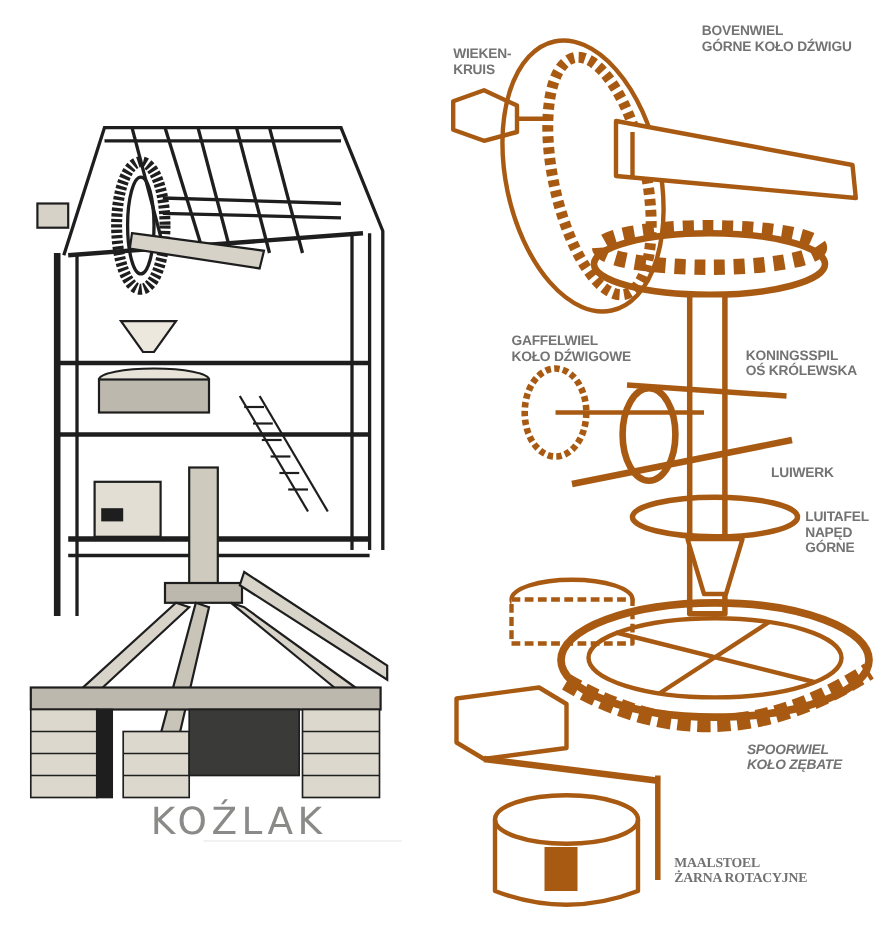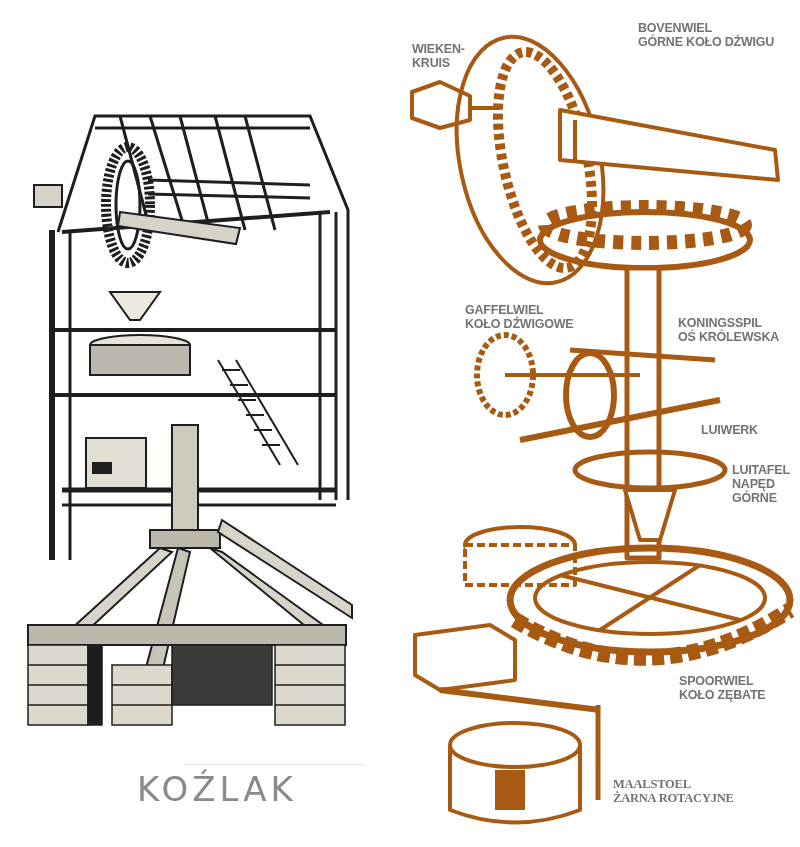--- a/index.html
+++ b/index.html
@@ -2,21 +2,21 @@
 <html><head>
 <meta charset="utf-8">
 <style>
   html, body { margin: 0; padding: 0; background: #ffffff; }
   body { width: 800px; height: 847px; position: relative; overflow: hidden; font-family: "Liberation Sans", sans-serif; }
   .panel { position: absolute; }
   #left-panel { left: 0; top: 0; width: 400px; height: 847px; }
   #right-panel { left: 400px; top: 0; width: 400px; height: 847px; }
   svg { position: absolute; left: 0; top: 0; }
   .label { position: absolute; font-weight: bold; font-size: 12.5px; line-height: 14px; color: #737373; letter-spacing: -0.2px; white-space: nowrap; }
-  .caption { position: absolute; left: 137px; top: 727px; font-size: 34px; letter-spacing: 4px; color: #8a8a88; font-family: "DejaVu Sans", sans-serif; font-weight: normal; margin-top: 42px; }
+  .caption { position: absolute; left: 137px; top: 727px; font-size: 34px; letter-spacing: 4px; color: #8a8a88; font-family: "DejaVu Sans", sans-serif; font-weight: normal; }
   .caption-rule { position: absolute; left: 185px; top: 764px; width: 180px; height: 1px; background: #e8e8e8; }
 </style>
 </head>
 <body>
 
 <div class="panel" id="left-panel">
   <svg width="400" height="847" viewBox="0 0 400 847">
     <g stroke="#1e1e1e" fill="none" stroke-width="3">
 
       <polyline points="58,232 95,116 310,116 348,210 348,500"></polyline>
@@ -164,21 +164,21 @@
     <div>KOŁO DŹWIGOWE</div>
   </div>
   <div class="label" style="left:285px; top:423px;margin-left:16px;">
     <div>LUIWERK</div>
   </div>
   <div class="label" style="left:332px; top:463px;">
     <div>LUITAFEL</div>
     <div>NAPĘD</div>
     <div>GÓRNE</div>
   </div>
-  <div class="label" style="left:279px; top:674px;">
+  <div class="label" style="left:279px; top:674px;font-style:italic;">
     <div>SPOORWIEL</div>
     <div>KOŁO ZĘBATE</div>
   </div>
   <div class="label" style="left:213px; top:777px;font-family:Liberation Serif, serif;">
     <div>MAALSTOEL</div>
     <div>ŻARNA ROTACYJNE</div>
   </div>
 </div>
 
 </body></html>

